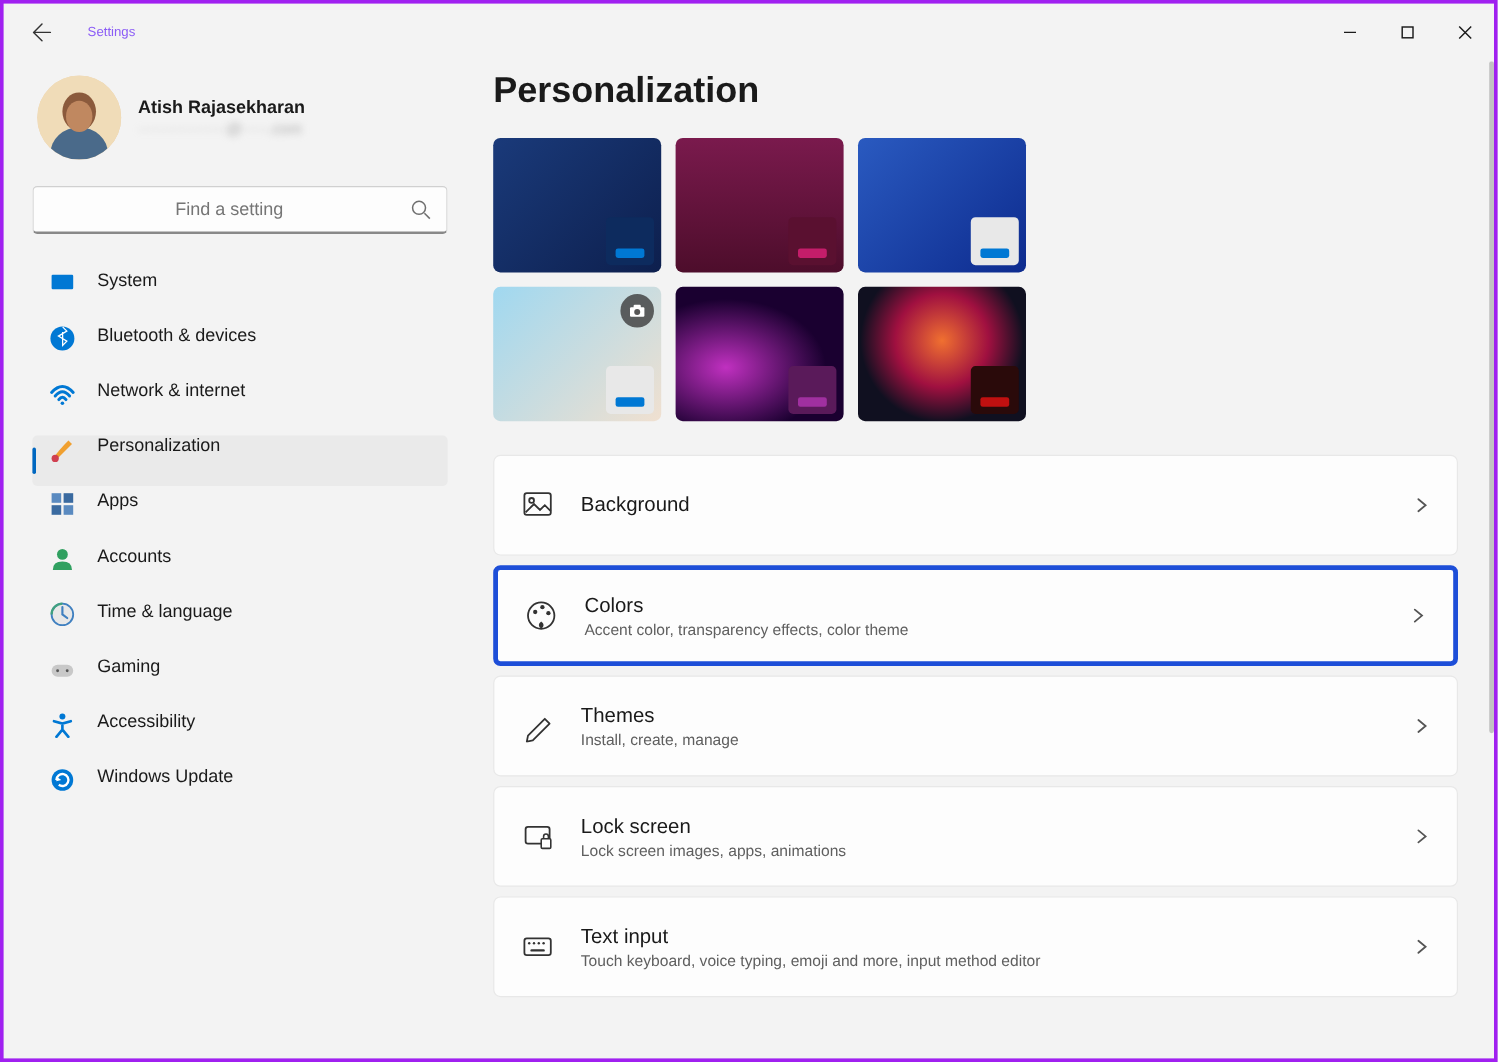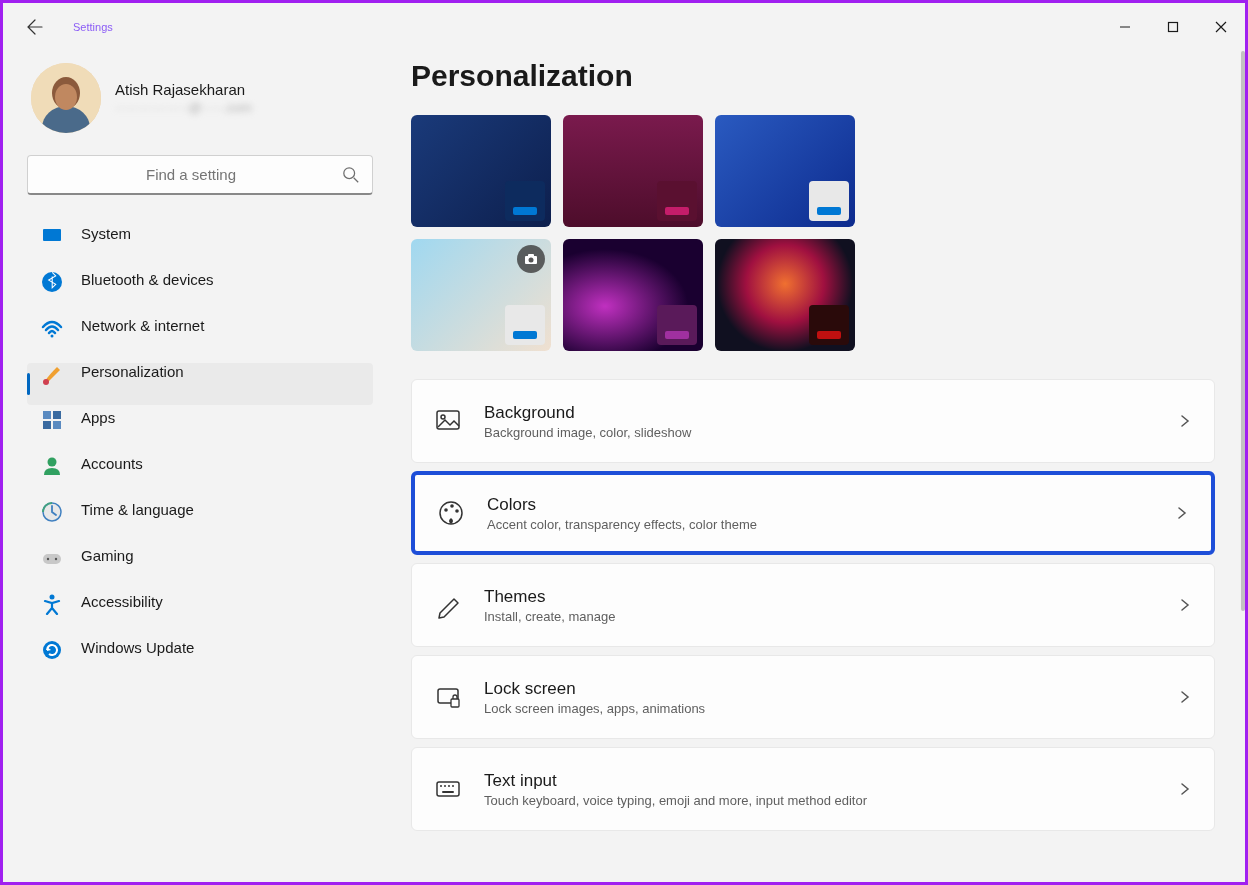--- a/index.html
+++ b/index.html
@@ -9,21 +9,21 @@
 .back-btn { width: 40px; height: 40px; display: flex; align-items: center; justify-content: center; cursor: pointer; border-radius: 4px; }
 .title { margin-left: 18px; font-size: 11px; color: #8b5cf6; }
 .window-controls { margin-left: auto; display: flex; }
 .win-btn { width: 48px; height: 40px; display: flex; align-items: center; justify-content: center; cursor: pointer; }
 
 .layout { display: flex; height: calc(100% - 48px); }
 .sidebar { width: 378px; padding: 12px 8px 0 24px; }
 .profile { display: flex; align-items: center; gap: 14px; margin-bottom: 22px; margin-left: 4px; }
 .avatar { width: 70px; height: 70px; border-radius: 50%; background: linear-gradient(135deg,#f0d9b8,#e8c8a0); display:flex;align-items:center;justify-content:center;overflow:hidden; }
 .avatar svg { width: 100%; height: 100%; }
-.profile-text .name { font-size: 15px; font-weight: 400; color: #1a1a1a; }
+.profile-text .name { font-size: 15px; font-weight: 700; color: #1a1a1a; }
 .profile-text .email { font-size: 13px; color: #b0b0b0; filter: blur(3px); margin-top: 2px; }
 
 .search { display: flex; align-items: center; border: 1px solid #d0d0d0; background: #fdfdfd; border-radius: 4px; height: 40px; padding: 0 12px; margin-bottom: 30px; border-bottom: 2px solid #888; }
 .search input { flex: 1; border: none; outline: none; background: transparent; font-size: 15px; color: #0369a1; text-align: center; }
 .search .s-icon { width: 18px; height: 18px; opacity: 0.7; }
 
 .navlist { display: flex; flex-direction: column; gap: 4px; }
 .navitem { display: flex; height: 42px; padding: 0 14px; border-radius: 4px; cursor: pointer; font-size: 15px; color: #1a1a1a; position: relative; }
 .navitem.active { background: #eaeaea; }
 .navitem.active::before { content: ""; position: absolute; left: 0; top: 10px; bottom: 10px; width: 3px; background: #0067c0; border-radius: 2px; }
@@ -250,21 +250,20 @@
         <div class="setting-row">
     <div class="sicon">
             <svg width="28" height="28" viewBox="0 0 28 28">
               <rect x="3" y="4" width="22" height="18" rx="2" stroke="currentColor" stroke-width="1.5" fill="none"></rect>
               <circle cx="9" cy="10" r="2" stroke="currentColor" stroke-width="1.5" fill="none"></circle>
               <path d="M4 20 L11 13 L16 18 L20 14 L25 19" stroke="currentColor" stroke-width="1.5" fill="none"></path>
             </svg>
           </div>
     <div class="stext">
       <div class="stitle">Background</div>
-      <div class="sdesc">Background image, color, slideshow</div>
     </div>
     <svg class="chev" viewBox="0 0 14 14">
             <path d="M4 2 L10 7 L4 12" stroke="currentColor" stroke-width="1.5" fill="none" stroke-linecap="round"></path>
           </svg>
         </div>
         <div class="setting-row highlight">
     <div class="sicon">
             <svg width="28" height="28" viewBox="0 0 28 28">
               <circle cx="14" cy="14" r="11" stroke="currentColor" stroke-width="1.5" fill="none"></circle>
               <circle cx="9" cy="11" r="1.8" fill="currentColor"></circle>

